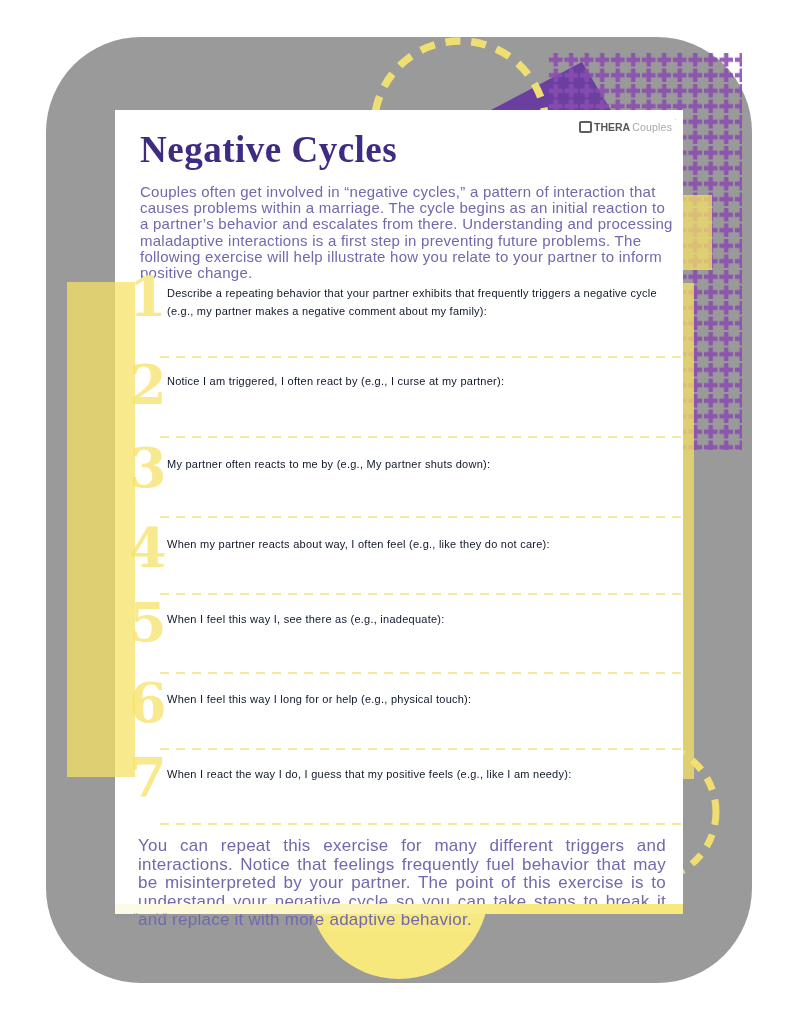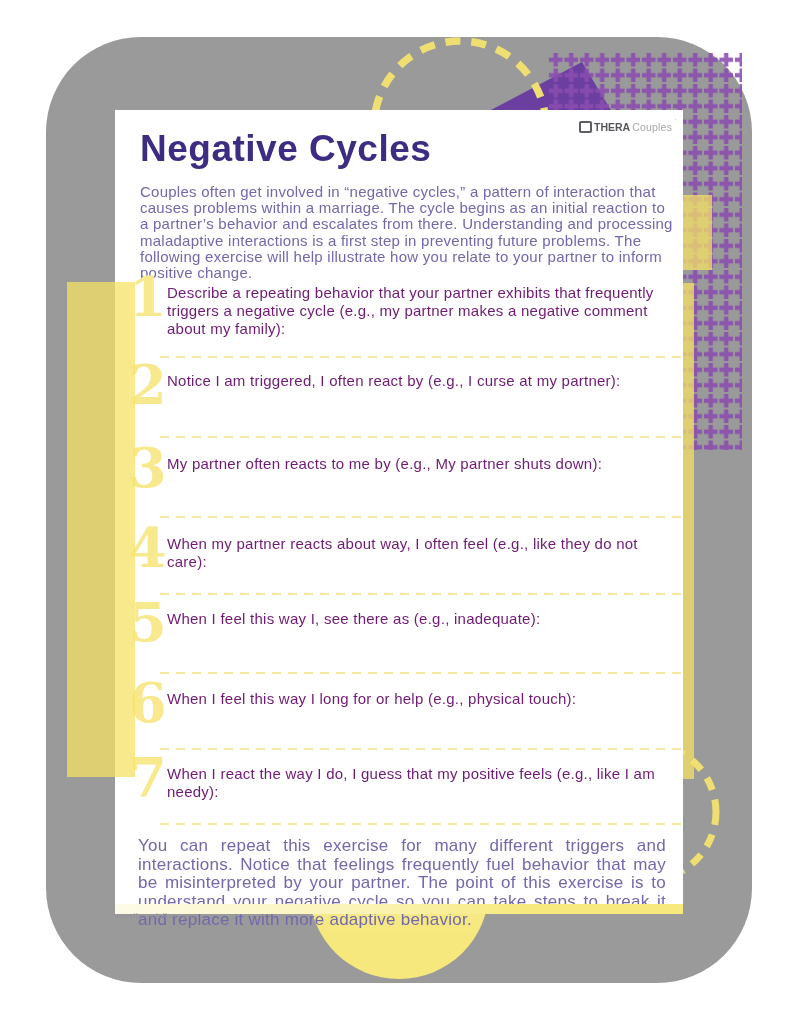--- a/index.html
+++ b/index.html
@@ -15,28 +15,28 @@
   .solid-circle{position:absolute;left:309px;top:799px;width:180px;height:180px;border-radius:50%;
                 background:linear-gradient(180deg,#f5ecae 0%,#f7e87e 75%);z-index:3;}
   .plus-pattern{position:absolute;left:548px;top:52px;z-index:4;}
   
   .paper{position:absolute;left:115px;top:110px;width:568px;height:804px;background:#ffffff;z-index:5;}
   .logo{position:absolute;top:11px;right:6px;font-size:10.5px;letter-spacing:.2px;color:#a8a8ac;
         display:flex;align-items:flex-start;gap:2px;}
   .logo .mon{display:inline-block;width:9px;height:8px;border:2px solid #5d5d63;border-radius:2px;}
   .logo b{color:#55555c;font-weight:bold;letter-spacing:0;}
   .logo .tick{color:#b5b5b9;font-size:8px;transform:translateY(-4px);}
-  .title{position:absolute;left:25px;top:18px;font-family:Liberation Sans, sans-serif;
+  .title{position:absolute;left:25px;top:18px;font-family:Liberation Serif, serif;
          font-weight:bold;font-size:37px;color:#3e2c83;letter-spacing:.5px;}
   .body-text{color:#7268ac;font-size:15px;line-height:16.2px;letter-spacing:.25px;}
   .intro{position:absolute;left:25px;top:74px;width:536px;}
   .item{position:absolute;left:14px;width:540px;}
   .item .num{position:absolute;left:0;top:-14px;font-family:"DejaVu Serif","Liberation Serif",serif;
              font-weight:bold;font-size:54px;line-height:1;color:#f8e98e;}
-  .item .itxt{margin-left:38px;width:500px;color:#701a75;font-size:15px;line-height:18px;letter-spacing:.25px;}
+  .item .itxt{margin-left:38px;width:500px;color:#0f172a;font-size:11px;line-height:18px;letter-spacing:.25px;}
   .sep{position:absolute;left:45px;width:522px;height:2px;
        background:repeating-linear-gradient(90deg,#f5e8a2 0 9px,transparent 9px 16px);}
   .sep1{top:246px;} .sep2{top:326px;} .sep3{top:406px;} .sep4{top:483px;}
   .sep5{top:562px;} .sep6{top:638px;} .sep7{top:713px;}
   .it1{top:174px;} .it2{top:262px;} .it3{top:345px;} .it4{top:425px;}
   .it5{top:500px;} .it6{top:580px;} .it7{top:655px;}
   .closing{position:absolute;left:23px;top:727px;width:528px;text-align:justify;
            color:#7268ac;font-size:17px;line-height:18.6px;letter-spacing:.25px;}
   .footer-bar{position:absolute;left:0;top:794px;width:568px;height:10px;
               background:linear-gradient(90deg,#fdfbe8 0%,#fbf3b4 45%,#f7e97e 72%);

